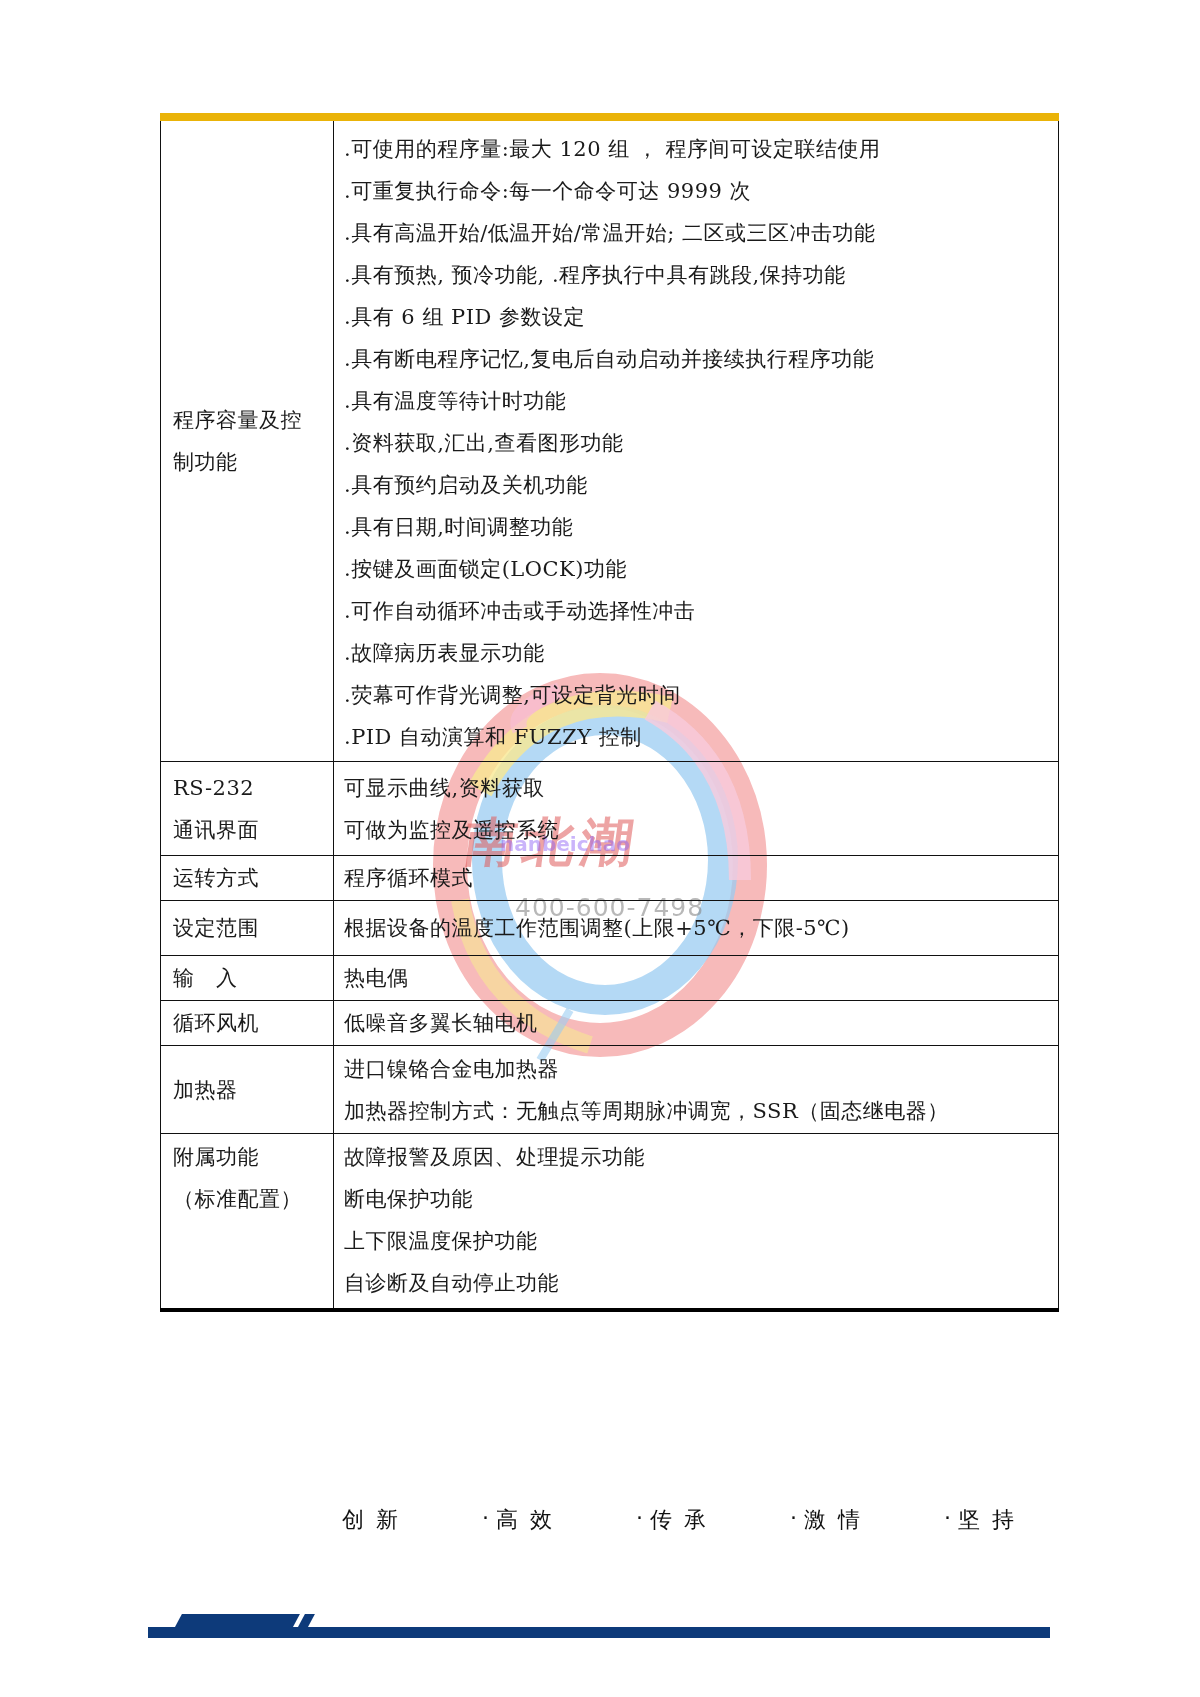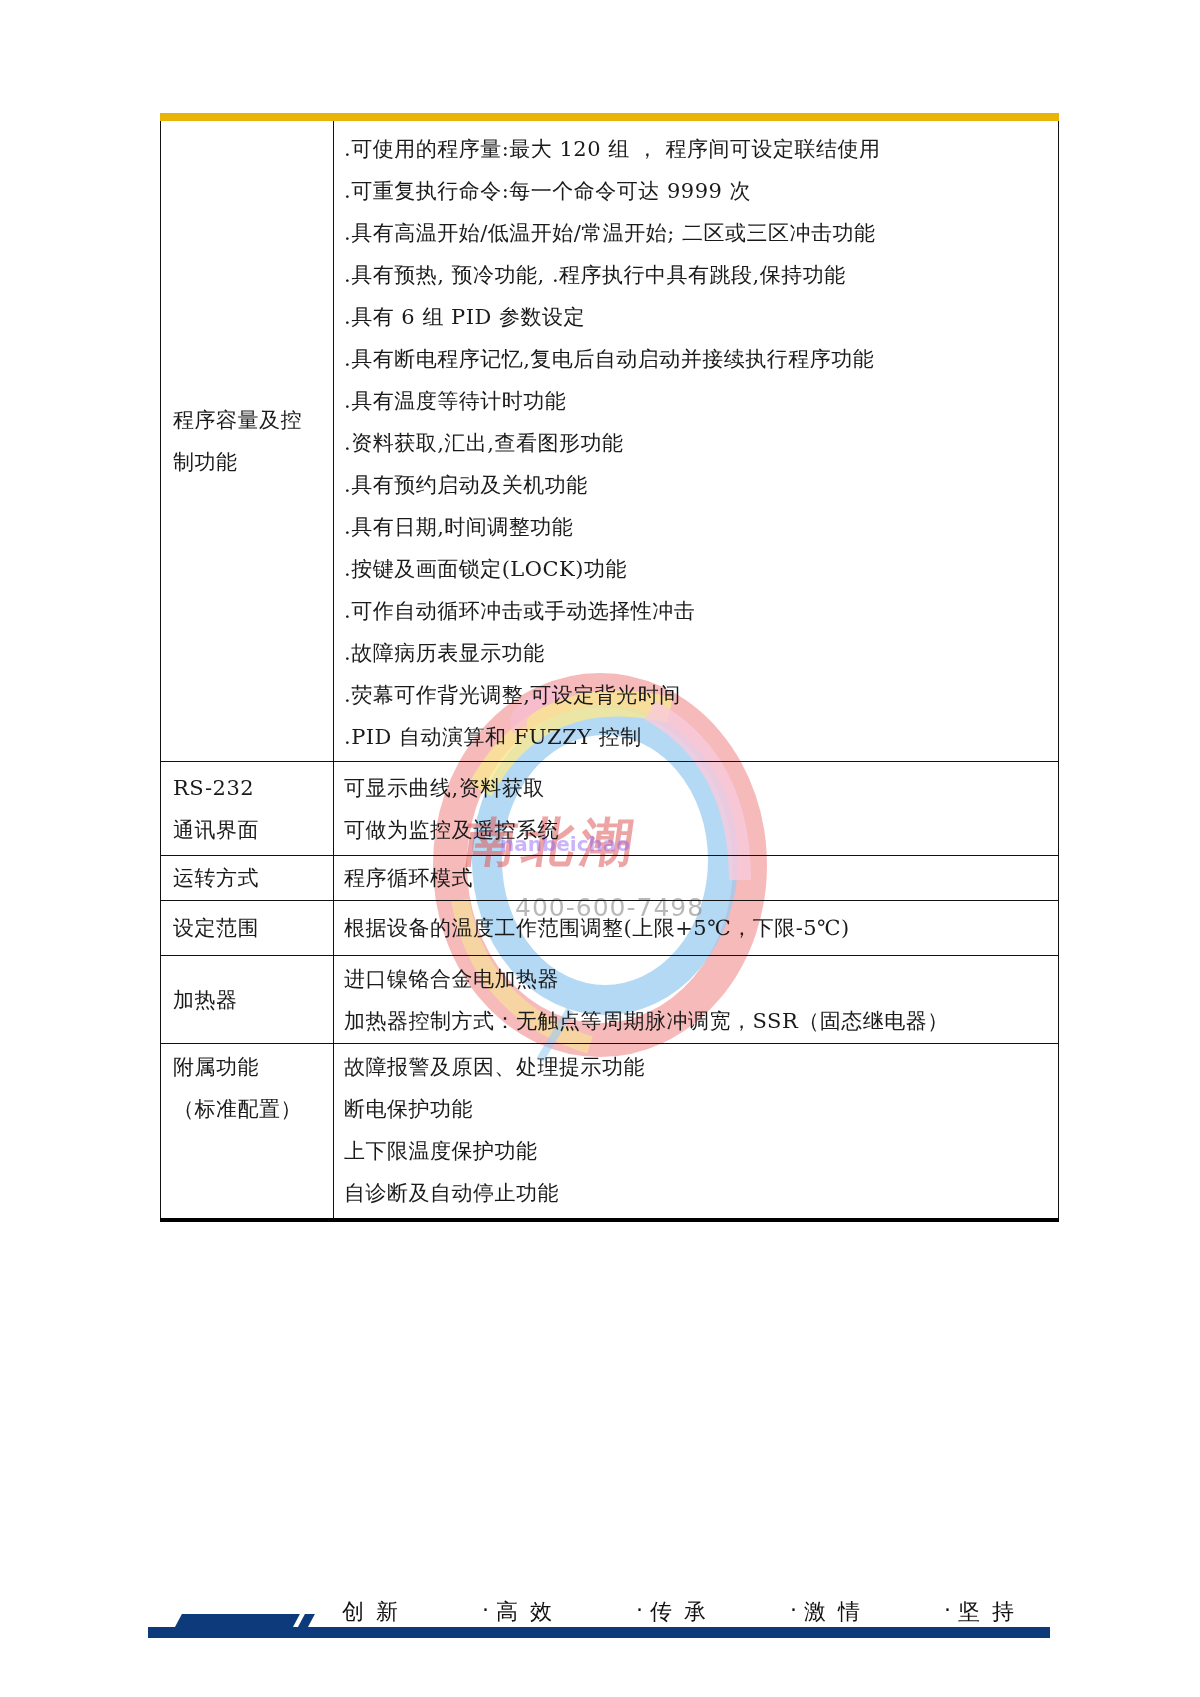--- a/index.html
+++ b/index.html
@@ -42,21 +42,21 @@
                 opacity: 0.55; font-family: "DejaVu Serif", serif; font-weight: bold;
                 letter-spacing: 6px; transform: skewX(-8deg); pointer-events: none; }
   .wm-text-en { position: absolute; left: 500px; top: 832px; font-size: 20px; color: #8b5cf6;
                 opacity: 0.45; font-family: "DejaVu Sans", sans-serif; font-weight: bold;
                 pointer-events: none; }
   .wm-phone { position: absolute; left: 515px; top: 893px; font-size: 25px; color: #8a8a8a;
               opacity: 0.6; font-family: "DejaVu Sans", sans-serif; letter-spacing: 1px;
               pointer-events: none; }
 
   
-  .footer-slogan { position: absolute; left: 342px; top: 1597px; width: 700px;
+  .footer-slogan { position: absolute; left: 342px; top: 1505px; width: 700px;
                    font-family: "DejaVu Sans", "Liberation Sans", sans-serif;
                    font-size: 22px; color: #111; display: flex; }
   .slogan-word { letter-spacing: 12px; }
   .footer-bar { position: absolute; left: 148px; top: 1627px; width: 902px; height: 11px;
                 background: #0d3a7a; }
   .footer-slant { position: absolute; top: 1614px; height: 13px; background: #0d3a7a;
                   transform: skewX(-28deg); transform-origin: bottom left; }
 </style>
 </head>
 <body>
@@ -120,20 +120,36 @@
       </td>
     </tr>
     <tr class="r4">
       <td class="label">
         <span class="line">设定范围</span>
       </td>
       <td class="value">
         <span class="line">根据设备的温度工作范围调整(上限+5℃，下限-5℃)</span>
       </td>
     </tr>
+    <tr class="r6">
+      <td class="label">
+        <span class="line">输　入</span>
+      </td>
+      <td class="value">
+        <span class="line">热电偶</span>
+      </td>
+    </tr>
+    <tr class="r7">
+      <td class="label">
+        <span class="line">循环风机</span>
+      </td>
+      <td class="value">
+        <span class="line">低噪音多翼长轴电机</span>
+      </td>
+    </tr>
     <tr class="r8">
       <td class="label">
         <span class="line">加热器</span>
       </td>
       <td class="value">
         <span class="line">进口镍铬合金电加热器</span>
         <span class="line">加热器控制方式：无触点等周期脉冲调宽，SSR（固态继电器）</span>
       </td>
     </tr>
     <tr class="r10">

